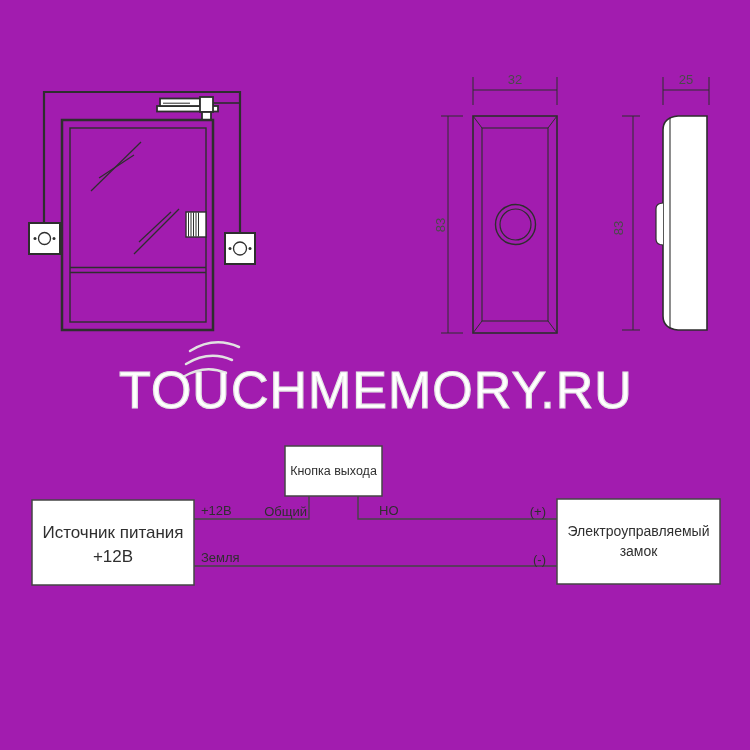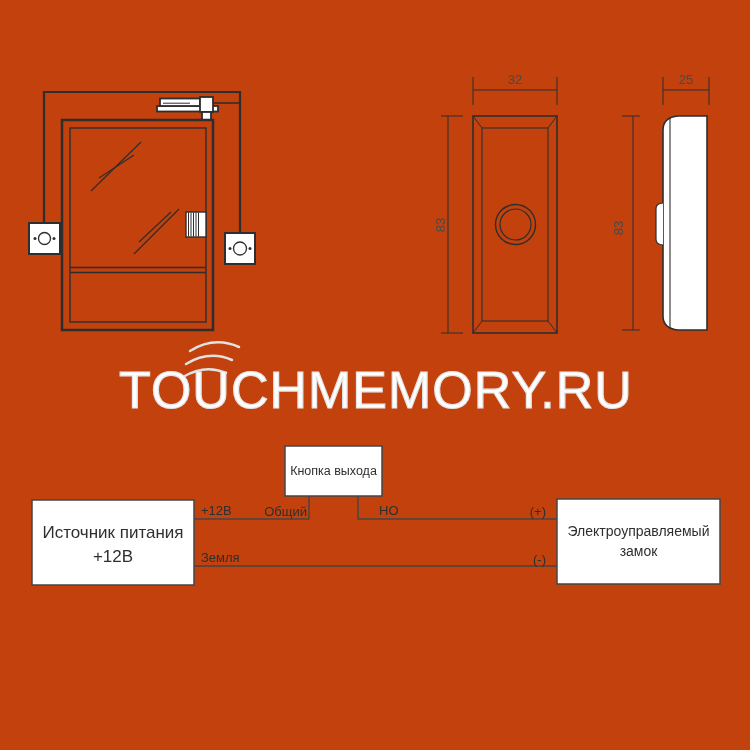--- a/index.html
+++ b/index.html
@@ -5,21 +5,21 @@
   html, body {
     margin: 0;
     padding: 0;
     background: #ffffff;
     font-family: "Liberation Sans", sans-serif;
   }
   .canvas {
     position: relative;
     width: 750px;
     height: 750px;
-    background: #c2410c;
+    background: #a21caf;
     overflow: hidden;
   }
   svg { display: block; }
   text {
     font-family: "Liberation Sans", sans-serif;
     fill: #3a3a3a;
   }
   .dim-text { font-size: 13px; fill: #4a4a4a; }
   .box-text-lg { font-size: 17px; fill: #2f2f2f; }
   .box-text-md { font-size: 14px; fill: #2f2f2f; }

